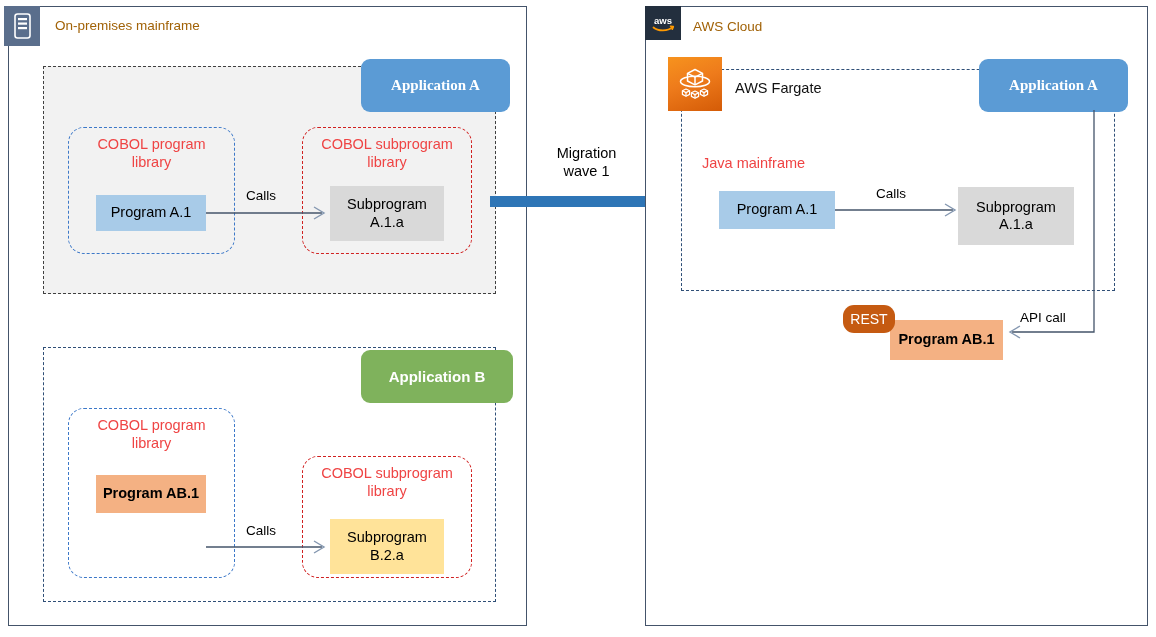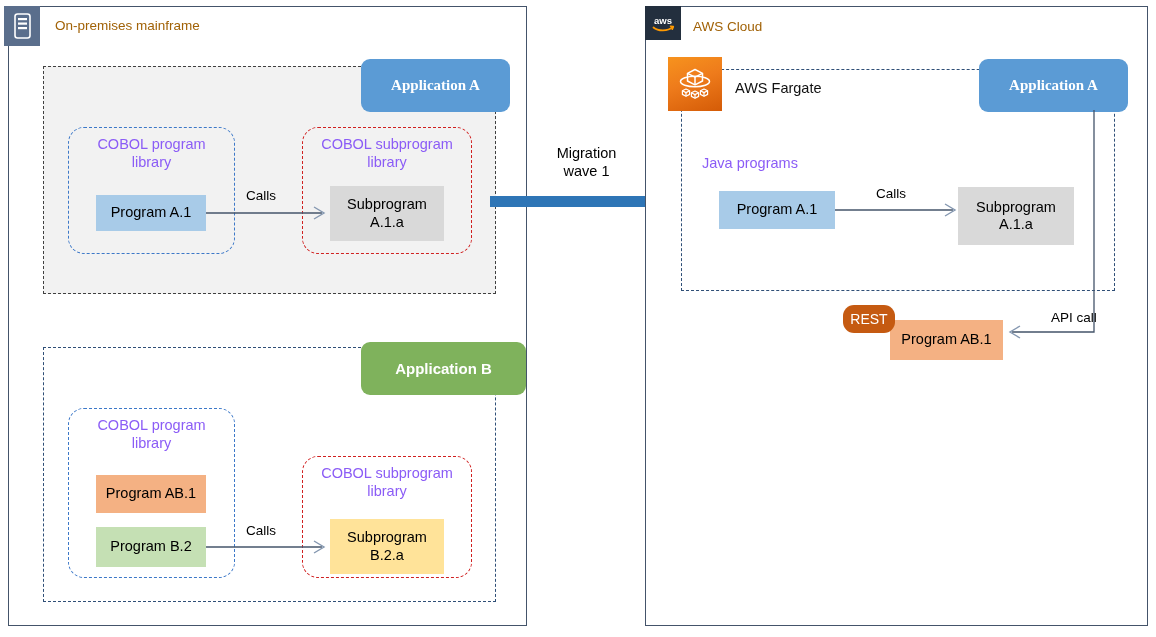--- a/index.html
+++ b/index.html
@@ -54,41 +54,41 @@
     border: 1.5px dashed #D02020;
     border-radius: 16px;
     background: transparent;
   }
   .dash-navy {
     border: 1.4px dashed #2F4F77;
     background: transparent;
   }
 
   .lib-label {
-    color: #8b5cf6;
+    color: #ef4444;
     font-size: 14.5px;
     line-height: 1.22;
     text-align: center;
     white-space: pre-line;
   }
 
   
   .pbox {
     display: flex;
     align-items: center;
     justify-content: center;
     text-align: center;
     font-size: 14.5px;
     line-height: 1.2;
     color: #000000;
     white-space: pre-line;
   }
   .c-blue   { background: #A8CBE8; }
   .c-grey   { background: #D9D9D9; }
-  .c-orange { background: #F4B183; }
+  .c-orange { background: #F4B183; font-weight: bold; }
   .c-green  { background: #C5E0B4; }
   .c-yellow { background: #FFE399; }
 
   
   .badge {
     border-radius: 9px;
     display: flex;
     align-items: center;
     justify-content: center;
     color: #ffffff;
@@ -162,35 +162,34 @@
   <div class="abs conn-label" style="left:246px; top:188px;">Calls</div>
 
   <div class="abs badge badge-blue" style="left:361px; top:59px; width:149px; height:53px;">Application A</div>
 
   <div class="abs dash-navy" style="left:43px; top:347px; width:453px; height:255px;"></div>
 
   <div class="abs dash-blue" style="left:68px; top:408px; width:167px; height:170px;"></div>
   <div class="abs lib-label" style="left:68px; top:417px; width:167px;">COBOL program
 library</div>
   <div class="abs pbox c-orange" style="left:96px; top:475px; width:110px; height:38px;">Program AB.1</div>
-  <div class="abs pbox c-green" style="left:96px; top:527px; width:110px; height:40px;">Program B.2</div>
 
   <div class="abs dash-red" style="left:302px; top:456px; width:170px; height:122px;"></div>
   <div class="abs lib-label" style="left:302px; top:465px; width:170px;">COBOL subprogram
 library</div>
   <div class="abs pbox c-yellow" style="left:330px; top:519px; width:114px; height:55px;">Subprogram
 B.2.a</div>
 
   <svg class="abs" style="left:206px; top:535px; width:126px; height:24px;" width="126" height="24">
     <line x1="0" y1="12" x2="116" y2="12" stroke="#44546A" stroke-width="1.3"></line>
     <polyline points="108,6 118,12 108,18" fill="none" stroke="#8497B0" stroke-width="1.4"></polyline>
   </svg>
   <div class="abs conn-label" style="left:246px; top:523px;">Calls</div>
 
-  <div class="abs badge badge-green" style="left:361px; top:342px; width:165px; height:53px;">Application B</div>
+  <div class="abs badge badge-green" style="left:361px; top:350px; width:152px; height:53px;">Application B</div>
 
   <div class="abs mig-label" style="left:524px; top:144px; width:125px;">Migration
 wave 1</div>
   <svg class="abs" style="left:490px; top:188px; width:200px; height:28px;" width="200" height="28">
     <path d="M0,8 L168,8 L168,1 L192,13.5 L168,26 L168,19 L0,19 Z" fill="#2E75B6"></path>
   </svg>
 
   <div class="abs group-panel" style="left:645px; top:6px; width:503px; height:620px;"></div>
 
   <div class="abs icon-square aws-icon" style="left:645px; top:6px; width:36px; height:34px;">
@@ -222,36 +221,36 @@
           <path d="M20,30.6 L20,34.2"></path>
         <path d="M29,25 L32.6,26.8 L32.6,30.4 L29,32.2 L25.4,30.4 L25.4,26.8 Z"></path>
         <path d="M25.4,26.8 L29,28.6 L32.6,26.8"></path>
           <path d="M29,28.6 L29,32.2"></path>
       </g>
     </svg>
   </div>
 
   <div class="abs group-title" style="left:735px; top:80px; color:#111111; font-size:14.5px;">AWS Fargate</div>
 
-  <div class="abs lib-label" style="left:702px; top:155px; width:160px; text-align:left;">Java programs</div>
+  <div class="abs lib-label" style="left:702px; top:155px; width:160px; text-align:left;">Java mainframe</div>
   <div class="abs pbox c-blue" style="left:719px; top:191px; width:116px; height:38px;">Program A.1</div>
 
   <div class="abs pbox c-grey" style="left:958px; top:187px; width:116px; height:58px;">Subprogram
 A.1.a</div>
 
   <svg class="abs" style="left:835px; top:198px; width:128px; height:24px;" width="128" height="24">
     <line x1="0" y1="12" x2="118" y2="12" stroke="#44546A" stroke-width="1.3"></line>
     <polyline points="110,6 120,12 110,18" fill="none" stroke="#8497B0" stroke-width="1.4"></polyline>
   </svg>
   <div class="abs conn-label" style="left:876px; top:186px;">Calls</div>
 
   <div class="abs badge badge-blue" style="left:979px; top:59px; width:149px; height:53px;">Application A</div>
 
   <svg class="abs" style="left:998px; top:110px; width:110px; height:232px;" width="110" height="232">
     <polyline points="96,0 96,222 14,222" fill="none" stroke="#44546A" stroke-width="1.3"></polyline>
     <polyline points="22,216 12,222 22,228" fill="none" stroke="#8497B0" stroke-width="1.4"></polyline>
   </svg>
-  <div class="abs conn-label" style="left:1020px; top:310px;margin-left:31px;">API call</div>
+  <div class="abs conn-label" style="left:1020px; top:310px;">API call</div>
 
   <div class="abs pbox c-orange" style="left:890px; top:320px; width:113px; height:40px;">Program AB.1</div>
   <div class="abs rest-badge" style="left:843px; top:305px; width:52px; height:28px;">REST</div>
 
 </div>
 
 </body></html>

